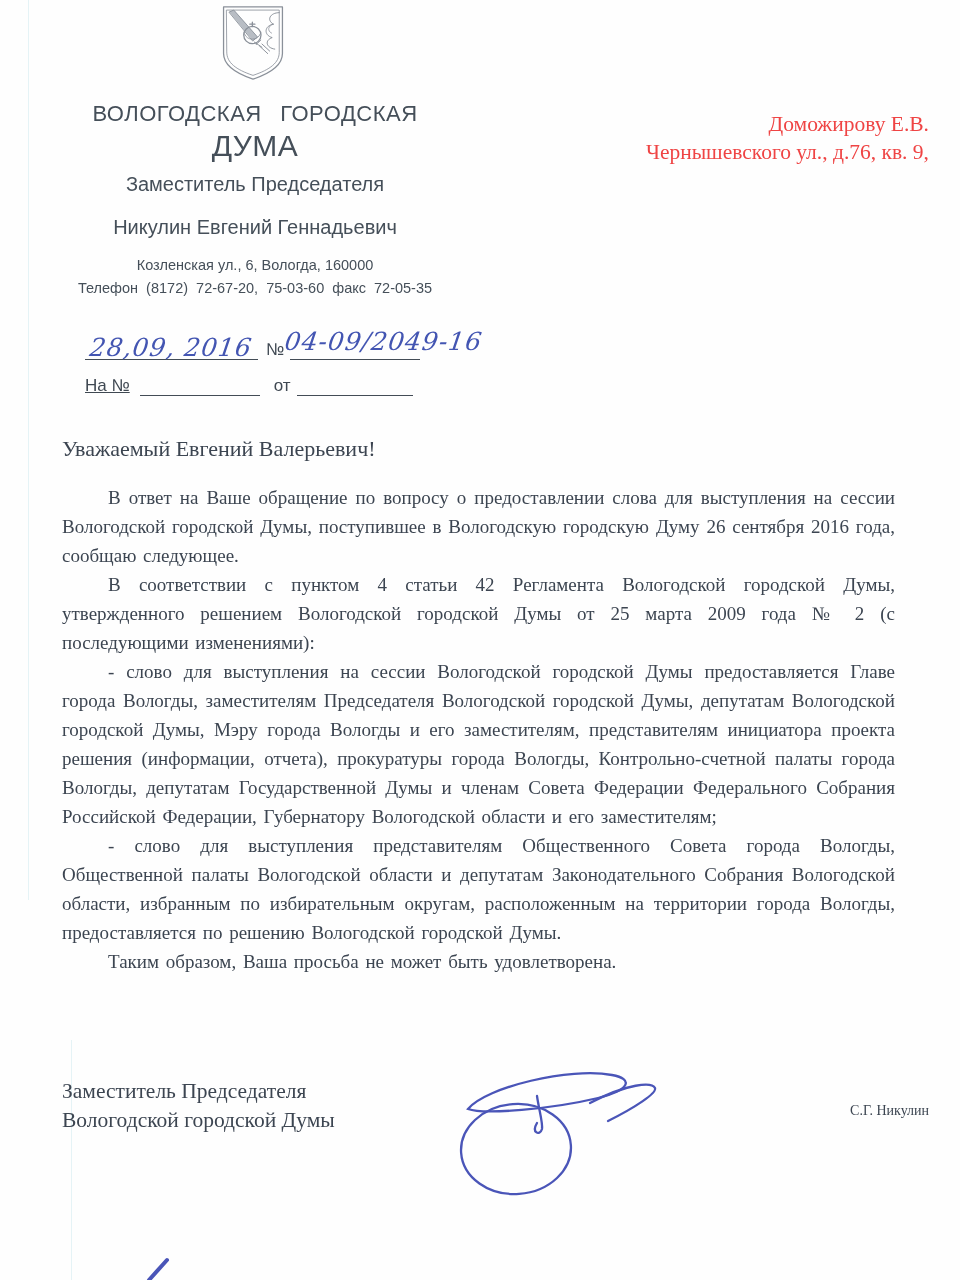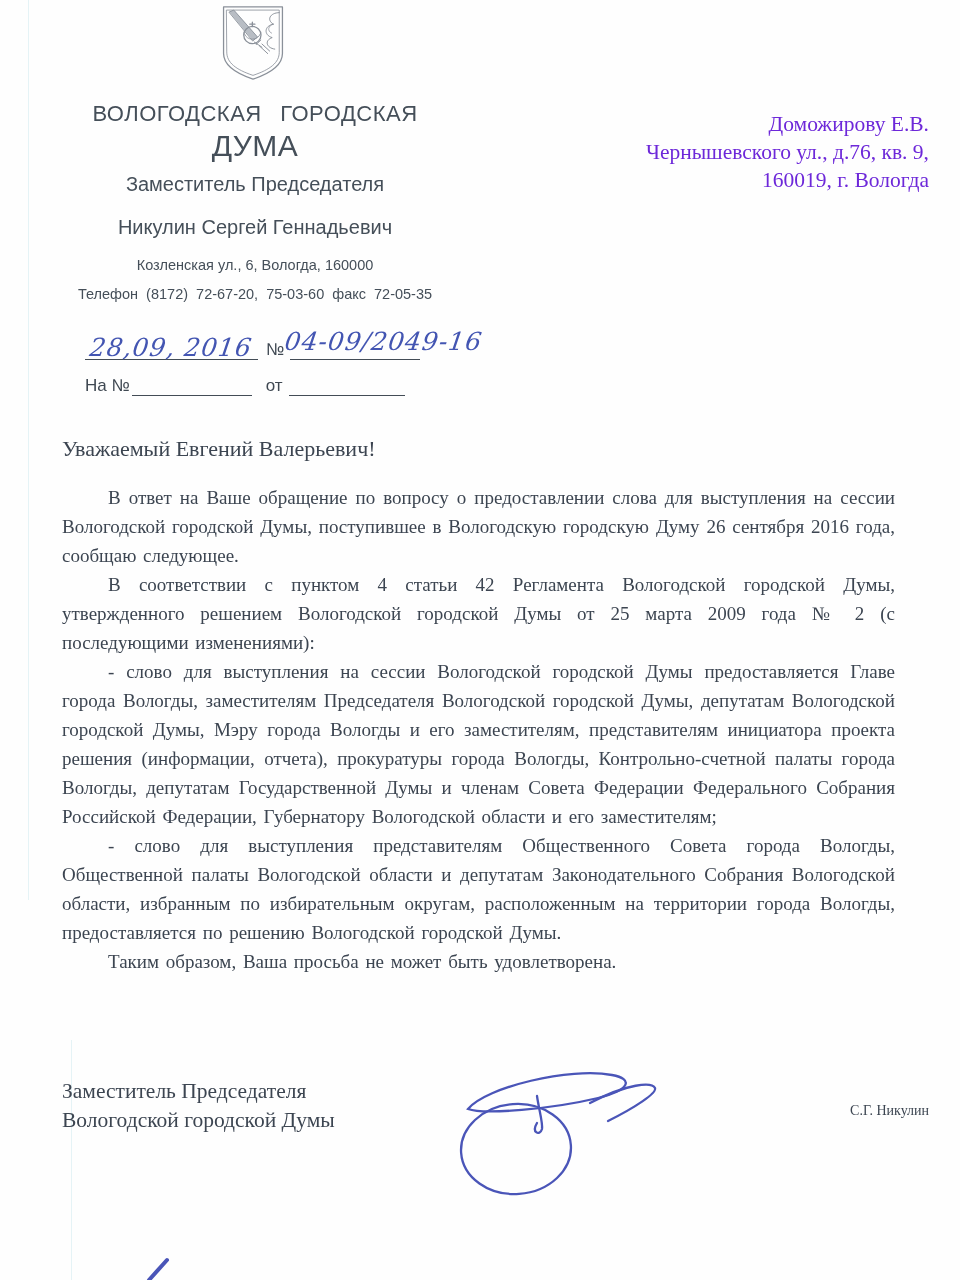--- a/index.html
+++ b/index.html
@@ -17,44 +17,44 @@
   .emblem{position:absolute;left:221px;top:4px;width:64px;height:80px;}
 
   
   .lh{position:absolute;left:40px;width:430px;text-align:center;
       font-family:"Liberation Sans",sans-serif;color:#454f59;}
   .lh-org1{top:101px;font-size:22px;word-spacing:12px;letter-spacing:.5px;}
   .lh-org2{top:129px;font-size:30px;letter-spacing:.5px;text-align:center;}
   .lh-pos{top:173px;font-size:20px;}
   .lh-person{top:216px;font-size:20px;}
   .lh-addr{top:257px;font-size:14.5px;}
-  .lh-phone{top:280px;font-size:14.5px;word-spacing:4px;margin-top:6px;}
+  .lh-phone{top:280px;font-size:14.5px;word-spacing:4px;}
   .lh-email{top:302px;font-size:14.5px;}
 
   
   .recipient{position:absolute;right:67px;top:110px;text-align:right;
-             font-size:21.5px;line-height:28px;color:#6d28d9;}
+             font-size:21.5px;line-height:28px;color:#ef4444;}
 
   
   .ref{position:absolute;font-family:"Liberation Sans",sans-serif;
        font-size:17px;color:#3f4852;}
   .ref-line1{left:85px;top:333px;height:36px;width:420px;}
   .ref-line2{left:85px;top:369px;height:30px;width:420px;}
   .u{display:inline-block;border-bottom:1.6px solid #434c56;height:26px;
      vertical-align:bottom;}
   .u-date{width:173px;text-align:center;}
   .u-num{width:130px;}
   .u-onum{width:120px;}
   .u-ot{width:116px;}
   .hw{font-family:"DejaVu Serif",serif;font-style:italic;font-size:25px;
       color:#4355b2;letter-spacing:1px;display:inline-block;
       transform:skewX(-8deg);white-space:nowrap;}
   .hw-num{position:absolute;left:200px;top:-6px;}
   .num-sign{display:inline-block;margin:0 6px 0 8px;}
-  .ref-line2 .label{display:inline-block;margin-right:2px;}
+  .ref-line2 .label{display:inline-block;margin-right:10px;text-decoration:underline;}
   .ref-line2 .ot{display:inline-block;margin:0 6px 0 14px;}
 
   
   .salutation{position:absolute;left:62px;top:436px;width:833px;
               font-size:22px;}
   .body-text{position:absolute;left:62px;top:483px;width:833px;
              font-size:19px;line-height:29px;text-align:justify;
              word-spacing:2px;}
   .body-text p{margin:0;text-indent:46px;}
 
@@ -90,28 +90,27 @@
 
         <path d="M52,58 C56,61 60,63 64,66 M55,62 C58,59 60,57 62,55" stroke-width="1.5"></path>
         <path d="M60,64 L73,76 M64,61 L76,72" stroke-width="1.5"></path>
       </g>
     </svg>
   </div>
 
   <div class="lh lh-org1">ВОЛОГОДСКАЯ ГОРОДСКАЯ</div>
   <div class="lh lh-org2">ДУМА</div>
   <div class="lh lh-pos">Заместитель Председателя</div>
-  <div class="lh lh-person">Никулин Сергей Геннадьевич</div>
+  <div class="lh lh-person">Никулин Евгений Геннадьевич</div>
   <div class="lh lh-addr">Козленская ул., 6, Вологда, 160000</div>
   <div class="lh lh-phone">Телефон (8172) 72-67-20, 75-03-60 факс 72-05-35</div>
 
   <div class="recipient">
     <div>Доможирову Е.В.</div>
     <div>Чернышевского ул., д.76, кв. 9,</div>
-    <div>160019, г. Вологда</div>
   </div>
 
   <div class="ref ref-line1">
     <span class="u u-date"><span class="hw">28,09, 2016</span></span><span class="num-sign">№</span><span class="u u-num"><span class="hw hw-num">04-09/2049-16</span></span>
   </div>
   <div class="ref ref-line2">
     <span class="label">На №</span><span class="u u-onum"></span><span class="ot">от</span><span class="u u-ot"></span>
   </div>
 
   <div class="salutation">Уважаемый Евгений Валерьевич!</div>

